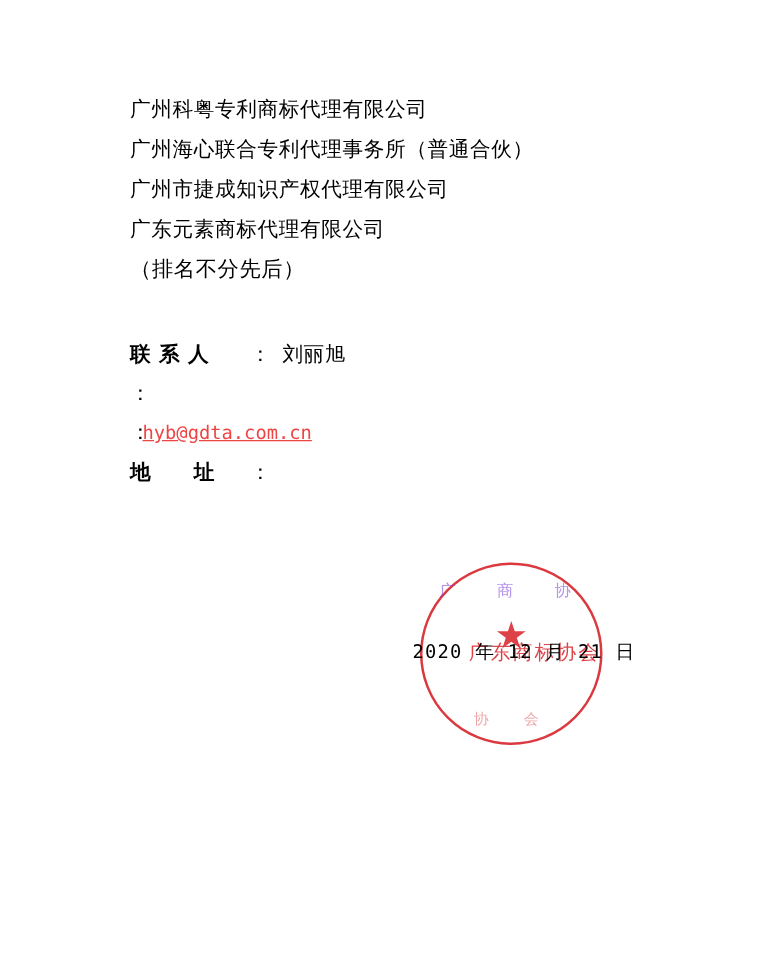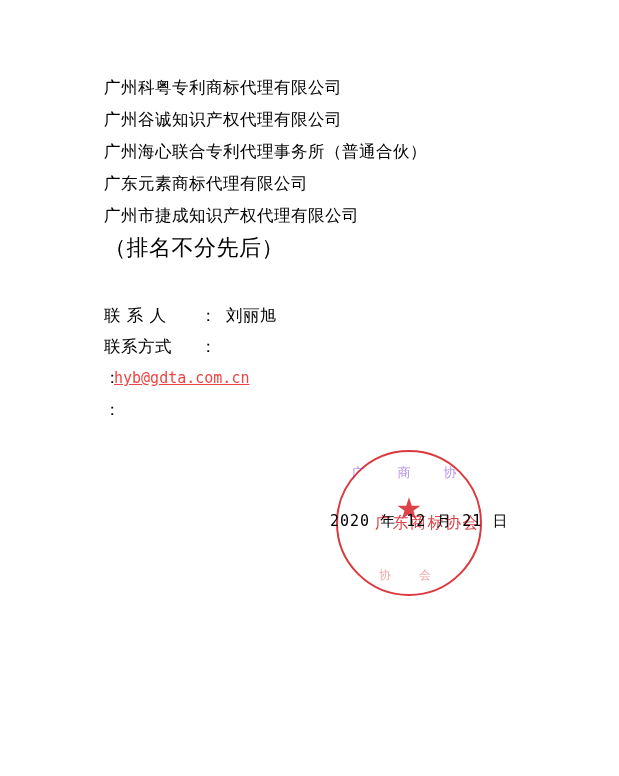--- a/index.html
+++ b/index.html
@@ -29,21 +29,21 @@
   }
   .org-line {
     font-size: 16.5px;
     line-height: 32px;
     letter-spacing: 0.5px;
     white-space: nowrap;
     font-family: "DejaVu Sans", sans-serif;
     font-weight: 400;
   }
   .note-line {
-    font-size: 22px;
+    font-size: 17px;
     line-height: 32px;
     letter-spacing: 0.5px;
     white-space: nowrap;
     font-family: "DejaVu Sans", sans-serif;
   }
   .gap {
     height: 34px;
   }
   .contact-block {
     margin-top: 2px;
@@ -53,20 +53,21 @@
     align-items: baseline;
     line-height: 31px;
     font-size: 16.5px;
     white-space: nowrap;
     font-family: "DejaVu Sans", sans-serif;
   }
   .contact-label {
     display: inline-block;
     width: 96px;
     letter-spacing: 0.5px;
+    font-weight: bold;
   }
   .contact-sep {
     display: inline-block;
     width: 10px;
   }
   .contact-value {
     letter-spacing: 0.4px;
     margin-left: 16px;
   }
   .contact-value.mono {
@@ -175,48 +176,47 @@
 </style>
 </head>
 <body>
 
 <div class="page">
 
   <div class="content">
 
     <div class="org-list">
       <div class="org-line">广州科粤专利商标代理有限公司</div>
-      <div class="org-line">广州谷诚知识产权代理有限公司</div>
       <div class="org-line">广州海心联合专利代理事务所（普通合伙）</div>
+      <div class="org-line">广州市捷成知识产权代理有限公司</div>
       <div class="org-line">广东元素商标代理有限公司</div>
-      <div class="org-line">广州市捷成知识产权代理有限公司</div>
       <div class="note-line">（排名不分先后）</div>
     </div>
 
     <div class="gap"></div>
 
     <div class="contact-block">
 
       <div class="contact-row">
         <span class="contact-label">联 系 人</span>
         <span class="contact-sep">：</span>
         <span class="contact-value">刘丽旭</span>
       </div>
 
       <div class="contact-row">
-        <span class="contact-label">联系方式</span>
         <span class="contact-sep">：</span>
       </div>
 
       <div class="contact-row">
         <span class="contact-sep">：</span>
         <a class="email-link" href="#">hyb@gdta.com.cn</a>
       </div>
 
       <div class="contact-row">
+        <span class="contact-label">地　　址</span>
         <span class="contact-sep">：</span>
       </div>
 
     </div>
   </div>
 
   <div class="sign-area">
     <div class="seal">
       <div class="seal-inner">
         <div class="seal-arc-top">广　商　协</div>

